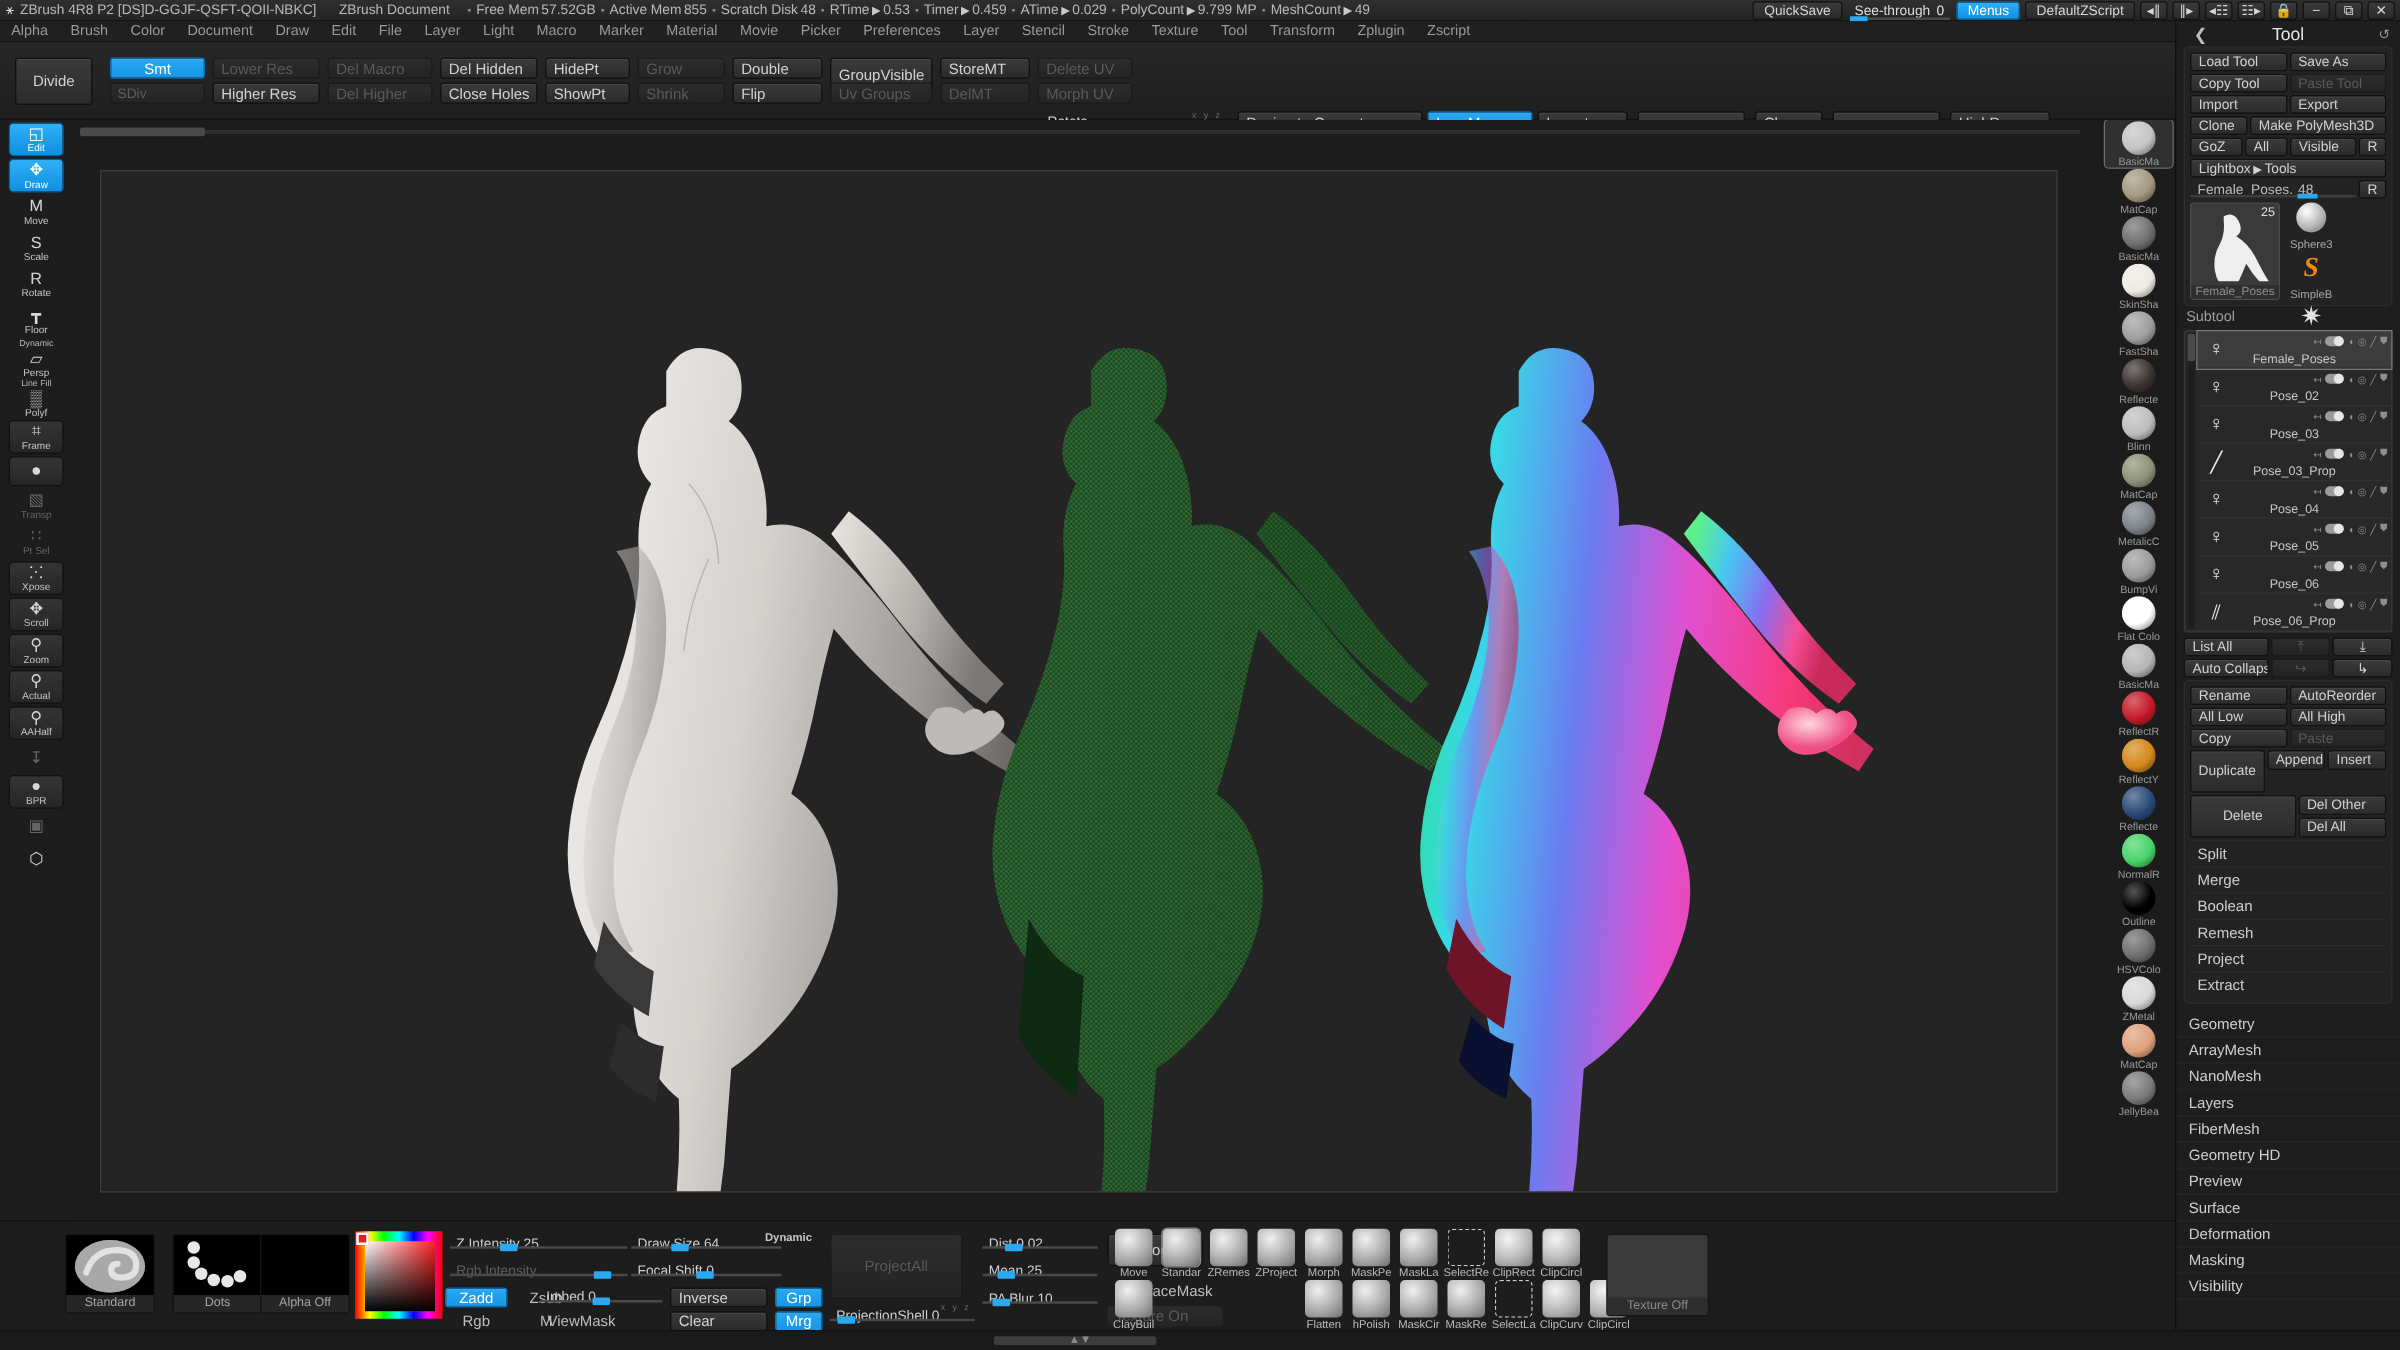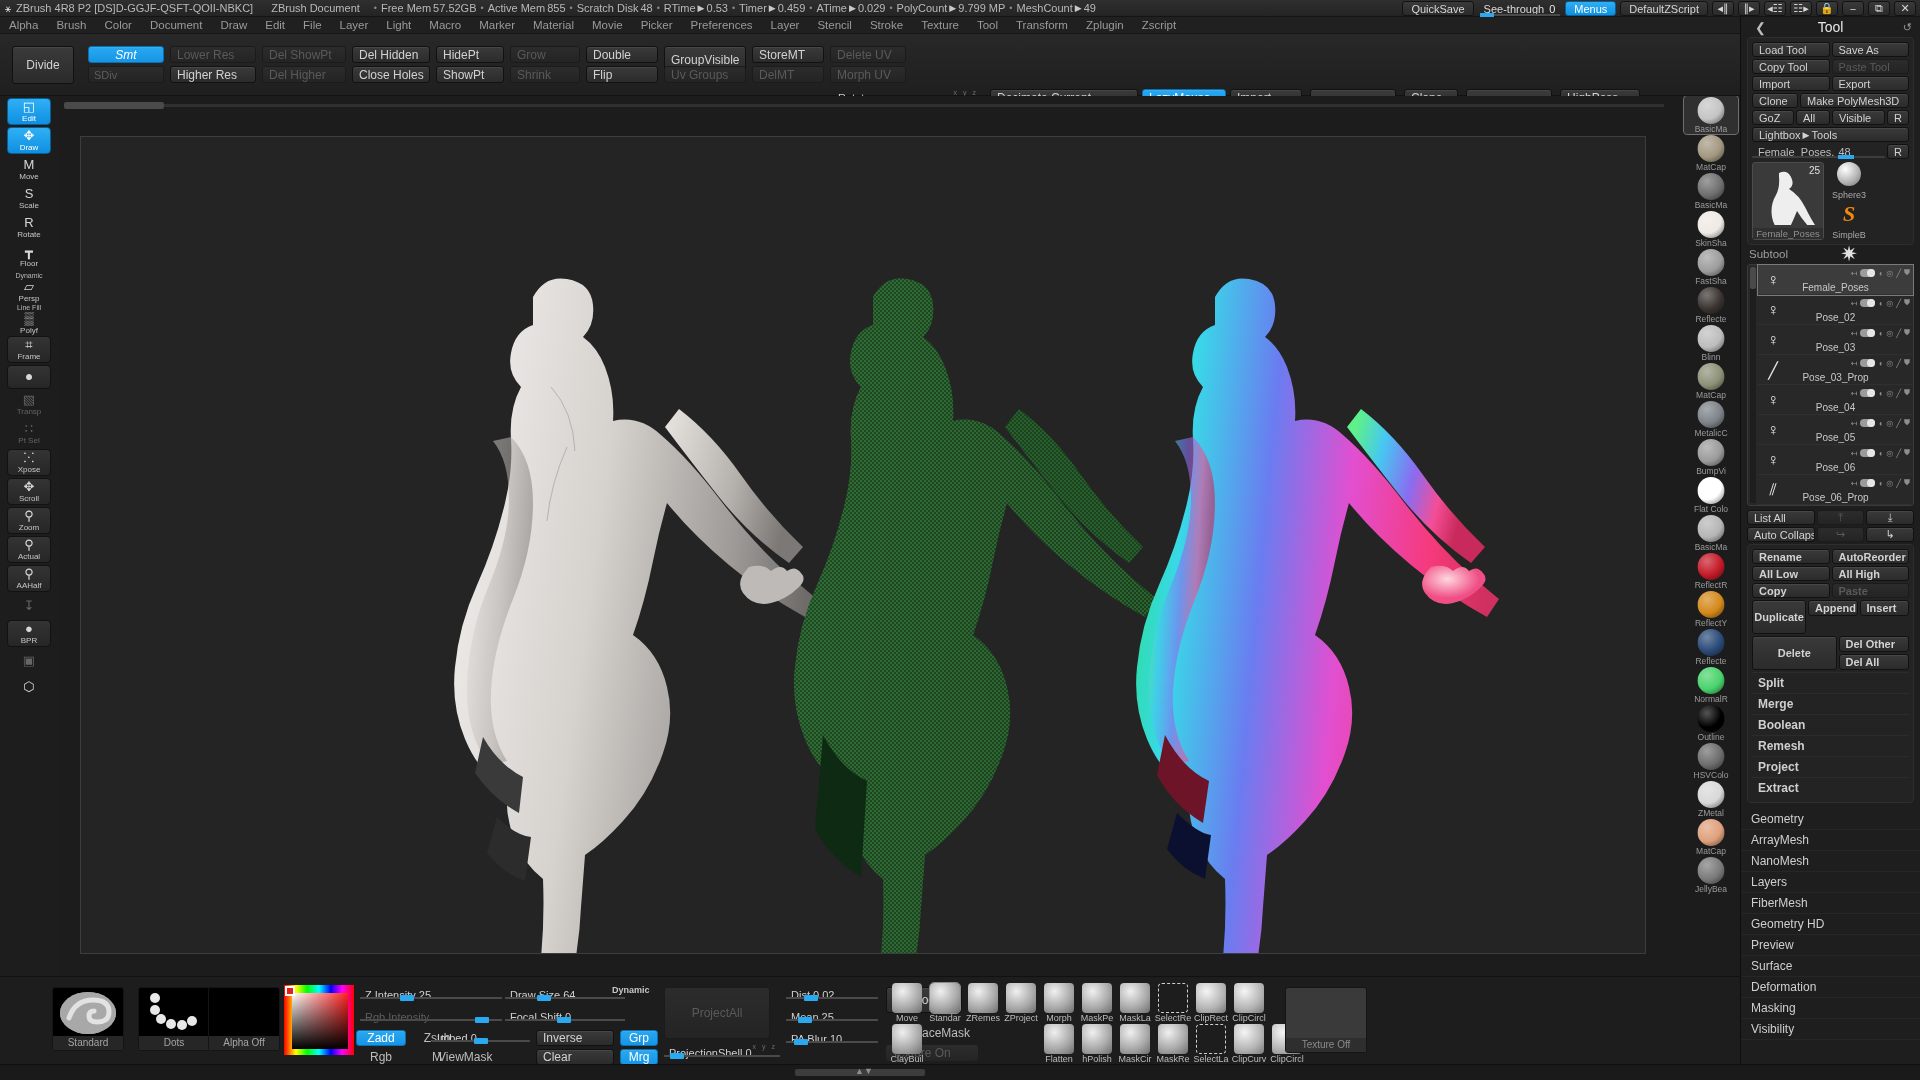--- a/index.html
+++ b/index.html
@@ -228,27 +228,27 @@
       <div class="mi">Tool</div>
       <div class="mi">Transform</div>
       <div class="mi">Zplugin</div>
       <div class="mi">Zscript</div>
     </div>
 
   <div id="topshelf">
 
     <div class="btn center" style="position:absolute;left:12px;top:12px;width:62px;height:38px;">Divide</div>
 
-    <div class="btn center on" style="position:absolute;left:88px;top:12px;width:76px;height:17px;font-style:italic;">Smt</div>
+    <div class="btn center on" style="position:absolute;left:88px;top:12px;width:76px;height:17px;">Smt</div>
     <div class="slidebar" style="position:absolute;left:88px;top:32px;width:76px;height:17px;background:linear-gradient(to bottom,#2c2c2c,#242424);border:1px solid #1b1b1b;color:#5e5e5e">SDiv</div>
 
     <div class="btn dis" style="position:absolute;left:170px;top:12px;width:86px;height:17px;">Lower Res</div>
     <div class="btn" style="position:absolute;left:170px;top:32px;width:86px;height:17px;">Higher Res</div>
 
-    <div class="btn dis" style="position:absolute;left:262px;top:12px;width:84px;height:17px;">Del ShowPt</div>
+    <div class="btn dis" style="position:absolute;left:262px;top:12px;width:84px;height:17px;">Del Macro</div>
     <div class="btn dis" style="position:absolute;left:262px;top:32px;width:84px;height:17px;">Del Higher</div>
 
     <div class="btn" style="position:absolute;left:352px;top:12px;width:78px;height:17px;">Del Hidden</div>
     <div class="btn" style="position:absolute;left:352px;top:32px;width:78px;height:17px;">Close Holes</div>
 
     <div class="btn" style="position:absolute;left:436px;top:12px;width:68px;height:17px;">HidePt</div>
     <div class="btn" style="position:absolute;left:436px;top:32px;width:68px;height:17px;">ShowPt</div>
 
     <div class="btn dis" style="position:absolute;left:510px;top:12px;width:70px;height:17px;">Grow</div>
     <div class="btn dis" style="position:absolute;left:510px;top:32px;width:70px;height:17px;">Shrink</div>
@@ -751,21 +751,21 @@
         <div class="btn dis center" style="flex:1">⤒</div>
         <div class="btn center" style="flex:1">⤓</div>
       </div>
       <div class="trow">
         <div class="btn" style="flex:1.6">Auto Collapse</div>
         <div class="btn dis center" style="flex:1">↪</div>
         <div class="btn center" style="flex:1">↳</div>
       </div>
     </div>
 
-    <div class="tgroup" style="font-weight:bold;">
+    <div class="tgroup" style="">
       <div class="trow">
         <div class="btn">Rename</div>
         <div class="btn">AutoReorder</div>
       </div>
       <div class="trow">
         <div class="btn">All Low</div>
         <div class="btn">All High</div>
       </div>
       <div class="trow">
         <div class="btn">Copy</div>

